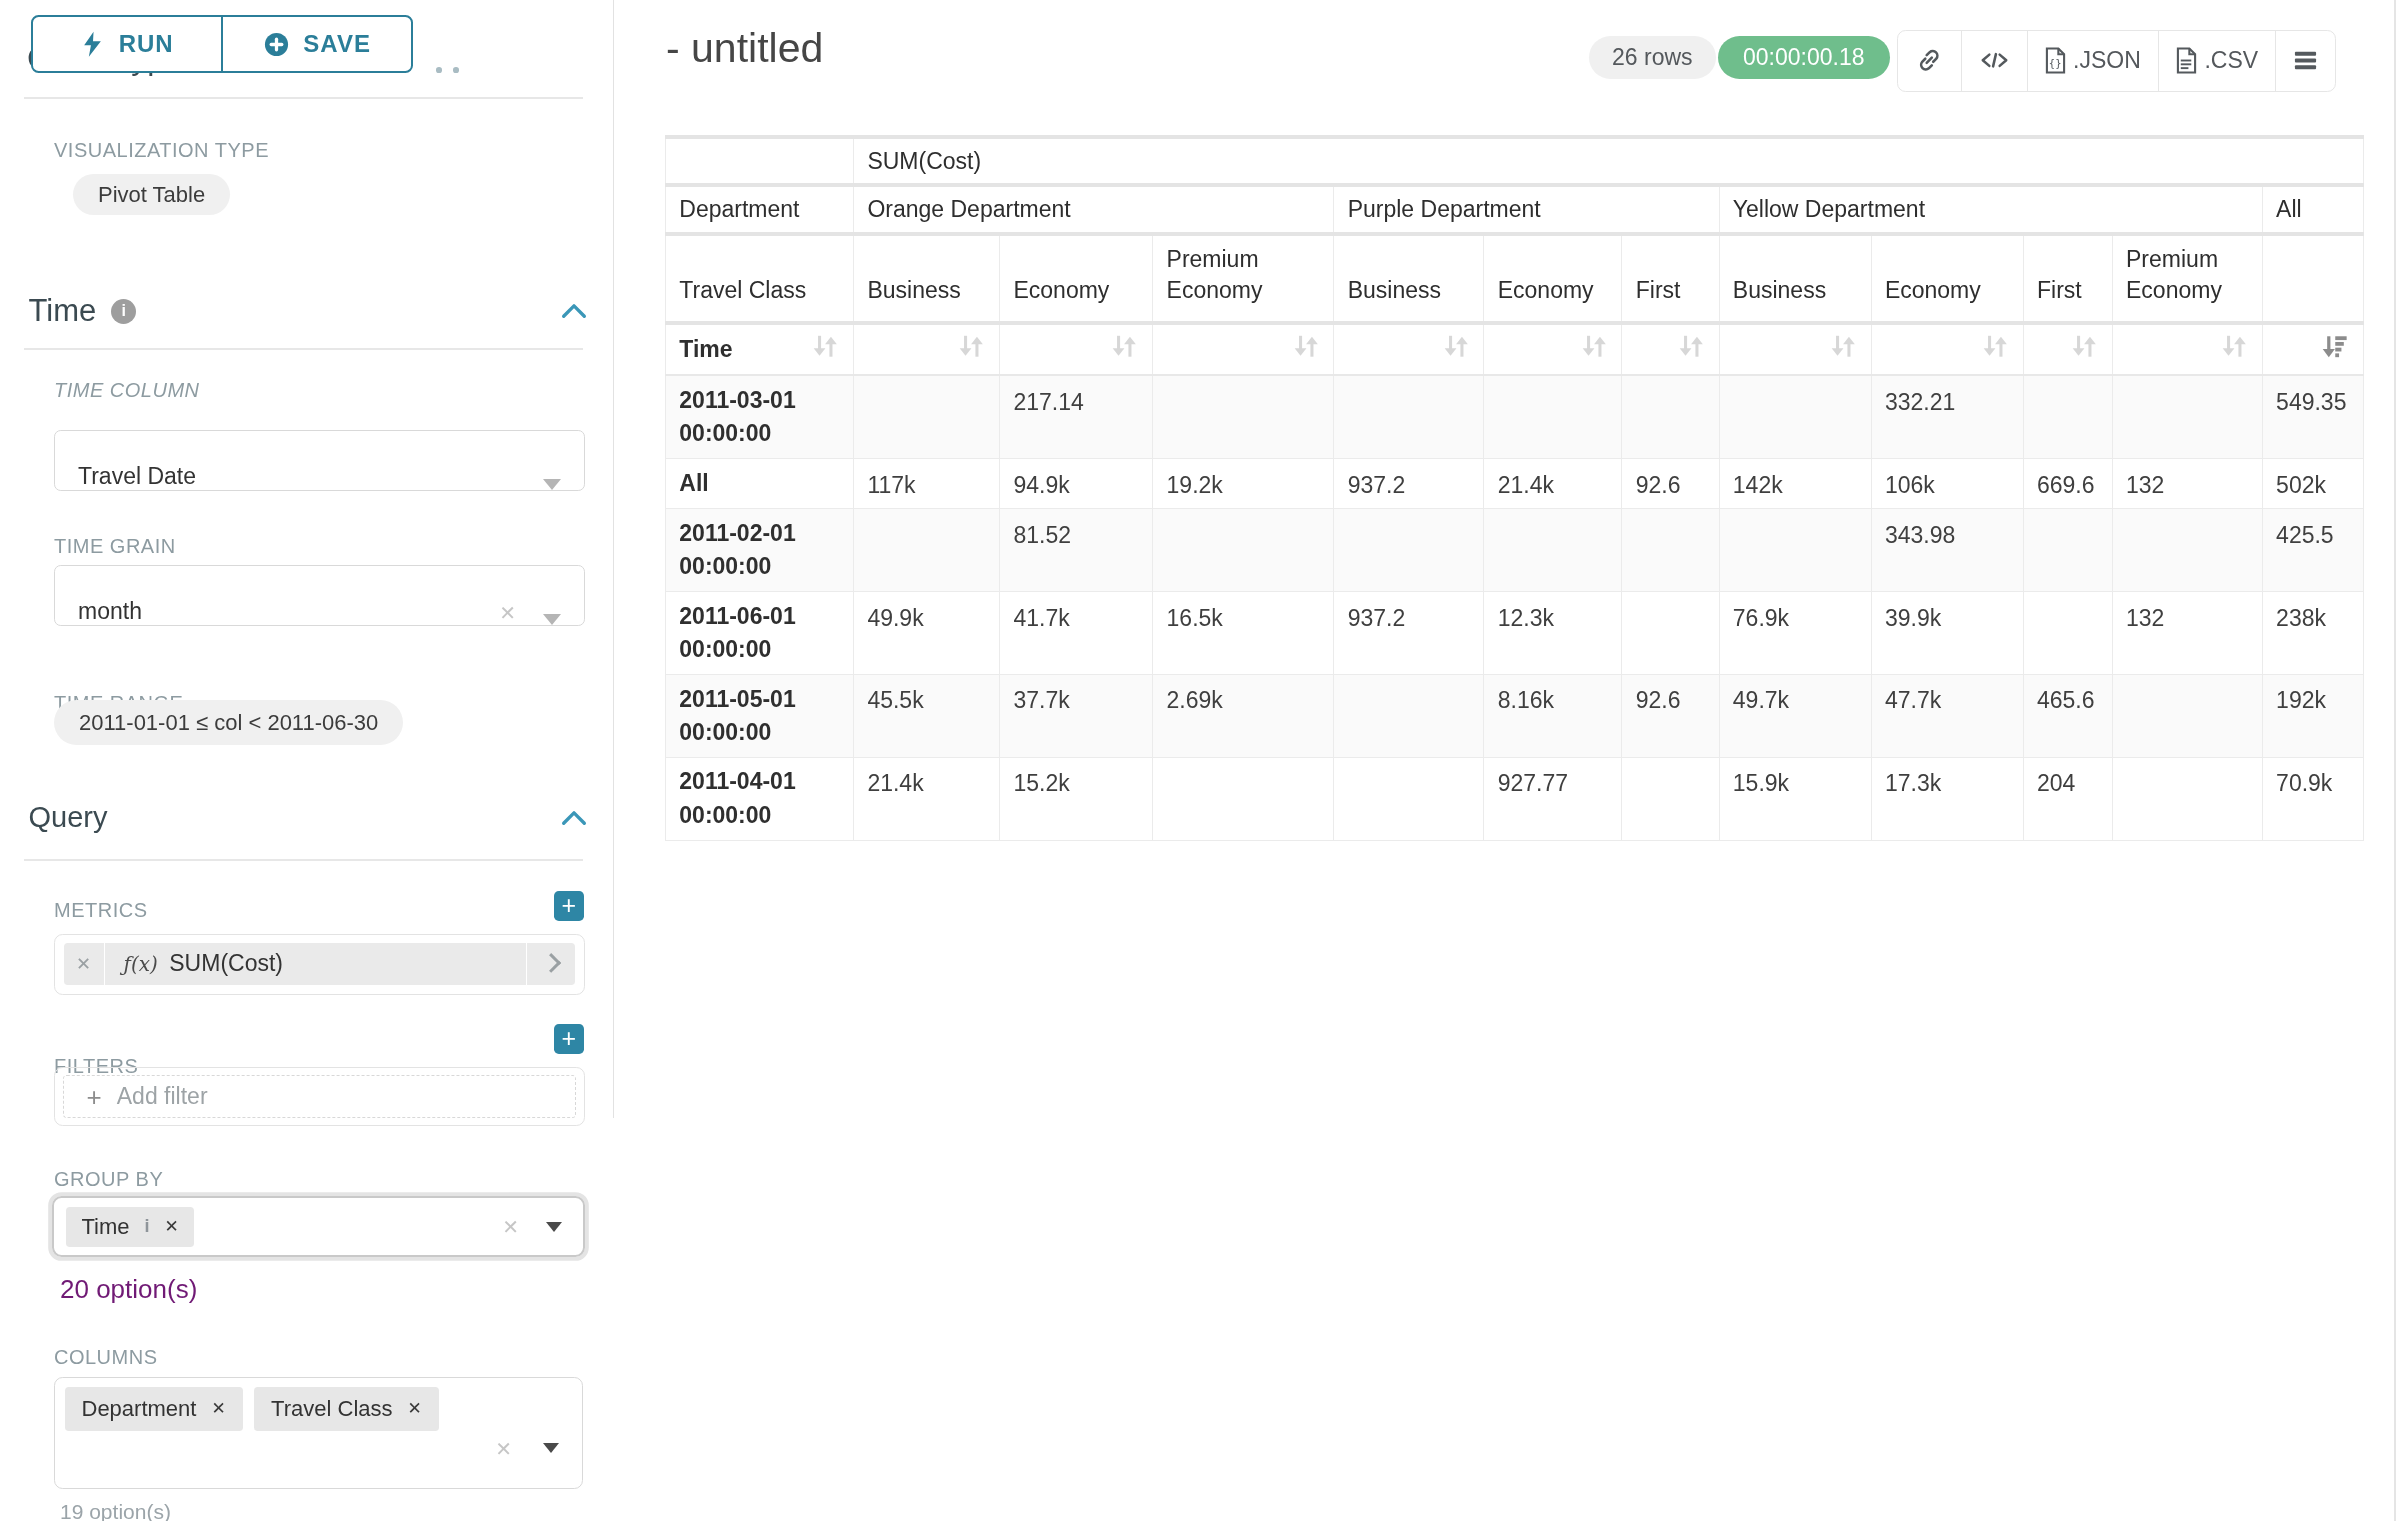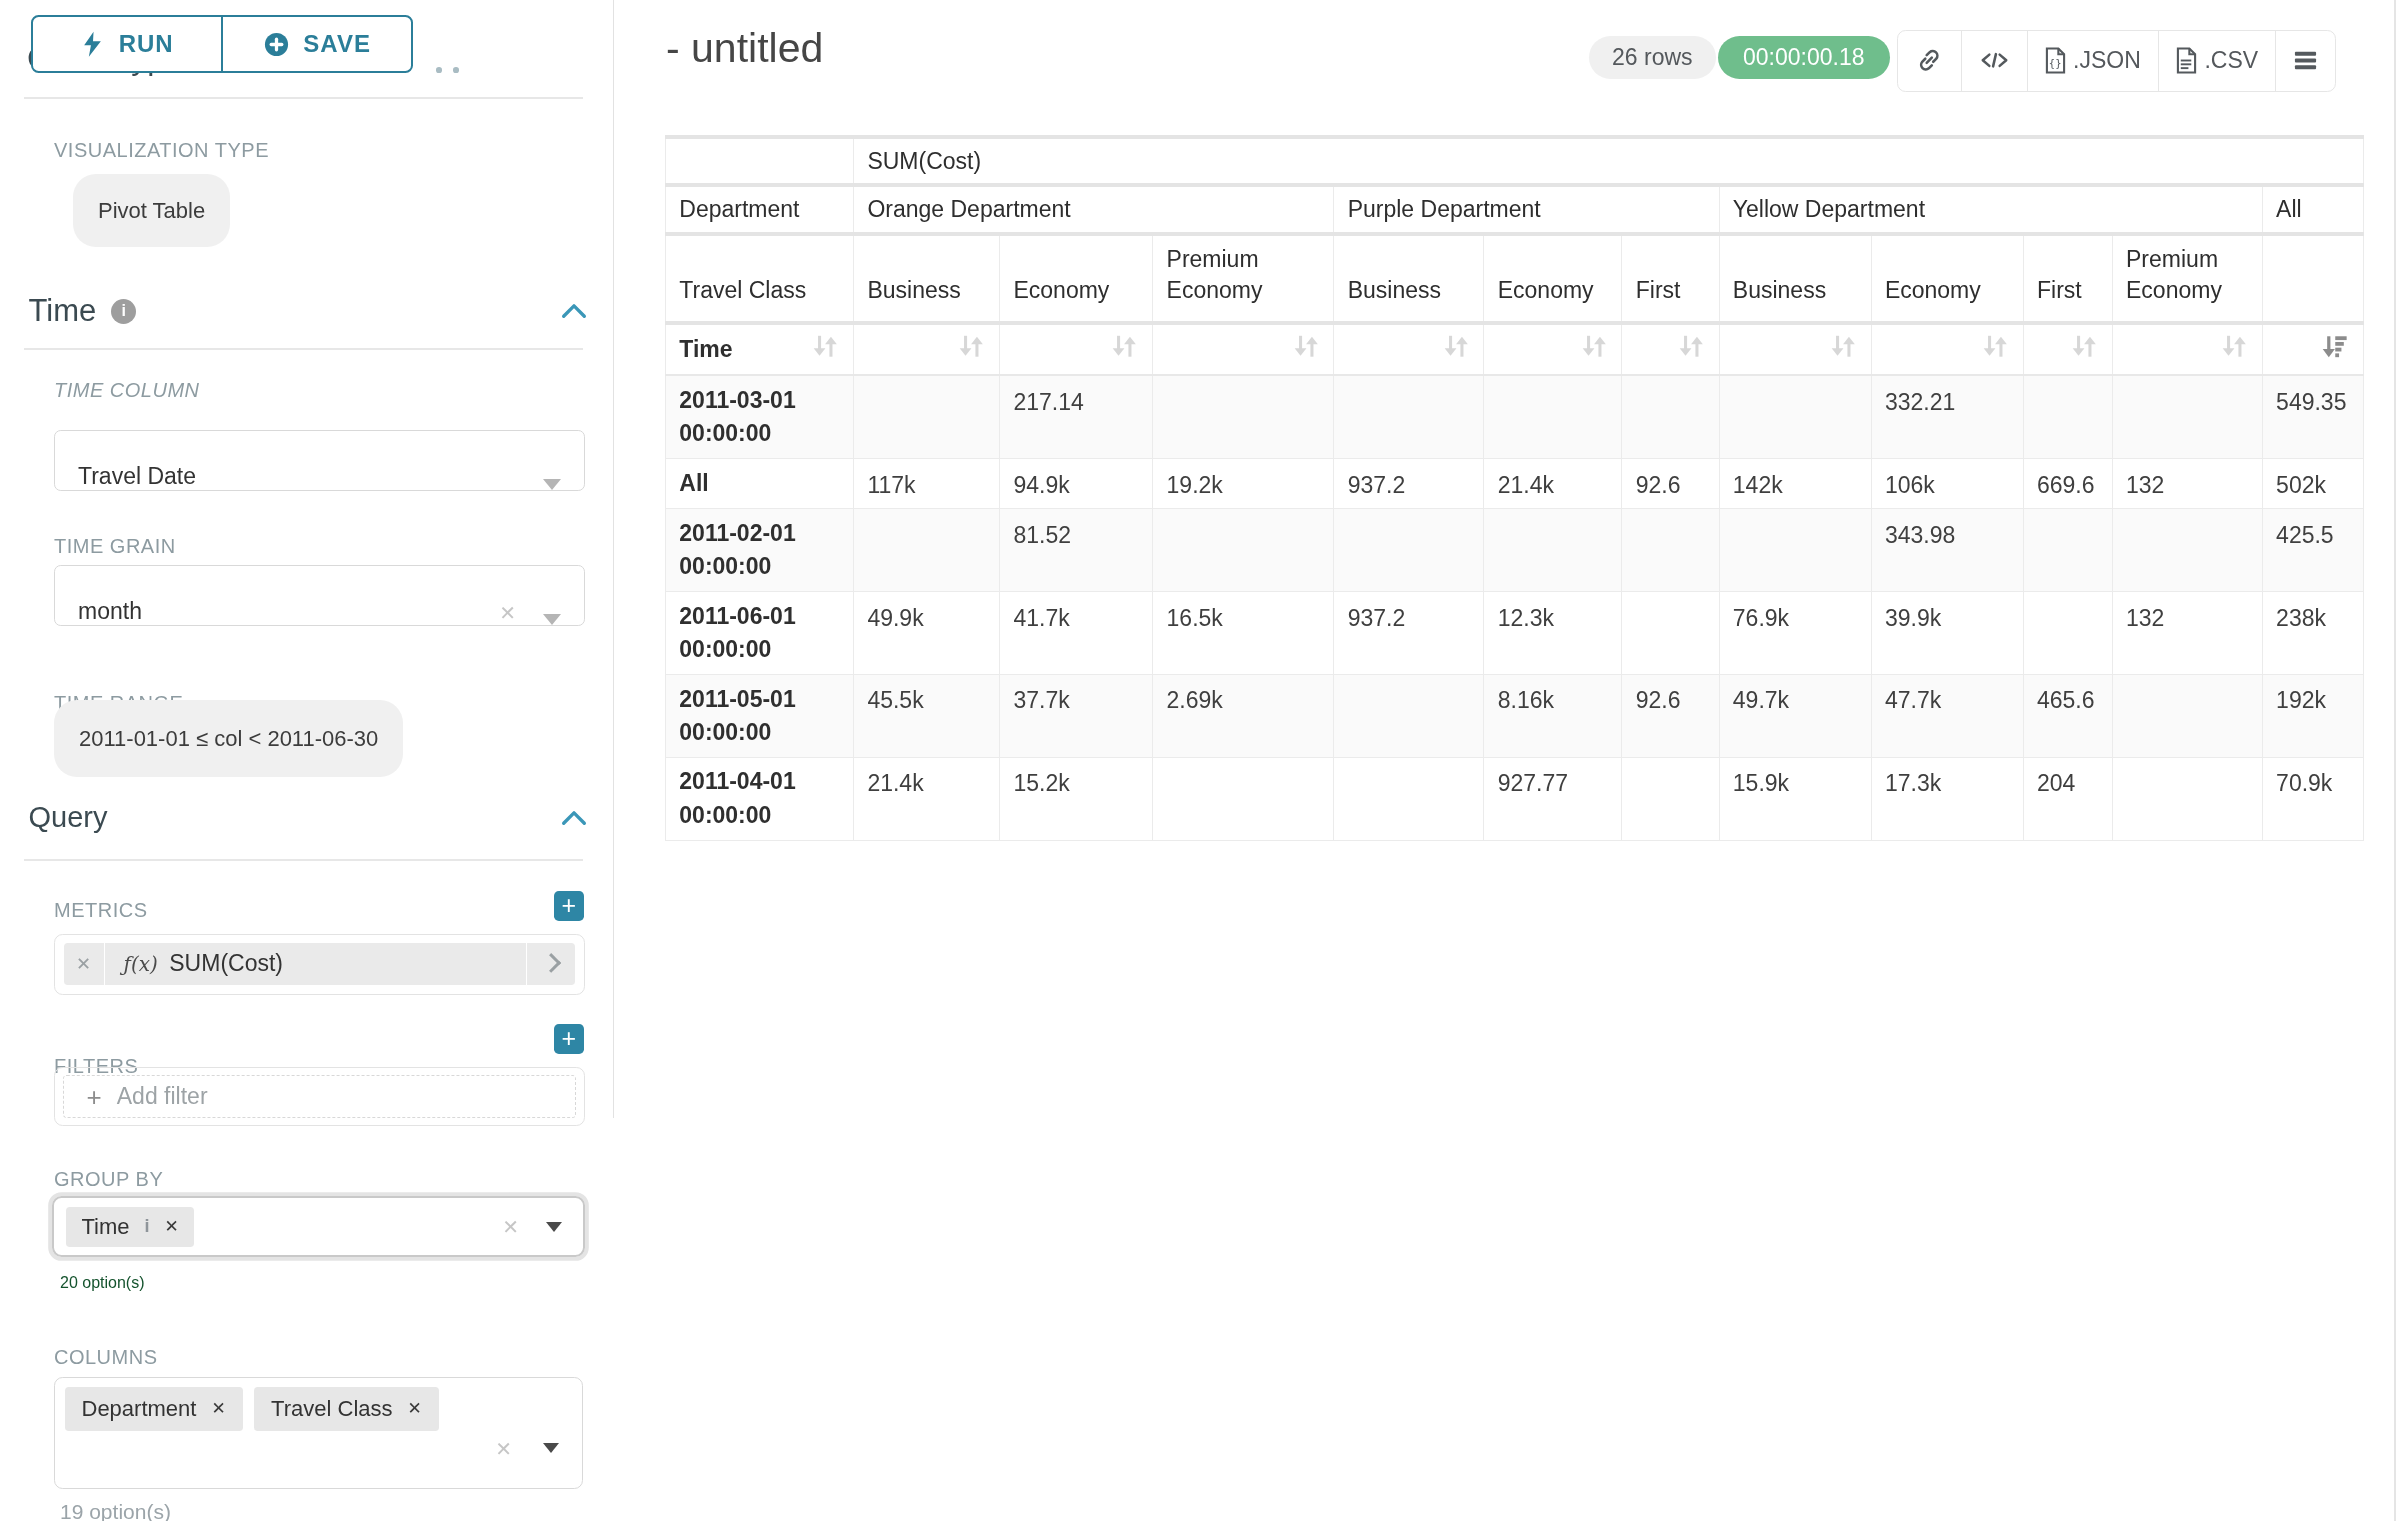--- a/index.html
+++ b/index.html
@@ -12,21 +12,21 @@
   .section-heading{font-size:32px;font-weight:500;color:#3b4a51;}
   .ctrl-label{font-size:20px;color:#8d9ba1;letter-spacing:0.5px;font-weight:400;}
   .hr{height:1.9px;background:#e7e7e7;left:24px;width:559px;}
   .btn-group{left:31px;top:15px;width:378px;height:54px;border:2.4px solid #2b7e99;border-radius:7.6px;
              background:#fff;display:flex;z-index:5;}
   .tbtn{flex:1;display:flex;align-items:center;justify-content:center;gap:13.3px;
         color:#2b7e99;font-size:24px;font-weight:bold;letter-spacing:1px;cursor:pointer;}
   .tbtn+.tbtn{border-left:2.4px solid #2b7e99;}
   .dot{width:5.7px;height:5.7px;border-radius:50%;background:#a9bcc3;}
   .pill-gray{display:inline-flex;align-items:center;background:#f0f0f0;border-radius:23px;
-             font-size:22px;color:#3c3c3c;padding:16px 25px;}
+             font-size:22px;color:#3c3c3c;padding:0 25px;}
   .select{border:1.9px solid #d9d9d9;border-radius:6.7px;background:#fff;display:flex;align-items:flex-end;}
   .select .val{font-size:23px;color:#333;padding-left:23px;}
   .caret{width:0;height:0;border-left:9.5px solid transparent;border-right:9.5px solid transparent;
          border-top:11.4px solid #b5b5b5;}
   .caret.dark{border-top-color:#4a4a4a;border-left-width:8.6px;border-right-width:8.6px;border-top-width:10.5px;}
   .xclear{font-size:20px;color:#c6c6c6;}
   .plus-btn{width:29.5px;height:29.5px;background:#2e86a5;border-radius:4.8px;color:#fff;font-size:25px;
             display:flex;align-items:center;justify-content:center;line-height:1;cursor:pointer;}
   .info-badge{display:inline-flex;width:25px;height:25px;border-radius:50%;background:#9e9e9e;color:#fff;
               font-size:16px;font-weight:bold;align-items:center;justify-content:center;}
@@ -155,21 +155,21 @@
     <div class="abs ctrl-label" style="left:54px;top:1168px;">GROUP BY</div>
     <div class="abs" style="left:52px;top:1196px;width:533px;height:61px;border:2.4px solid #c9c9c9;border-radius:9.5px;box-shadow:0 0 0 3.8px #e4e4e4;display:flex;align-items:center;padding-left:12.4px;box-sizing:border-box;">
       <span class="tag" style="height:40px;padding:0 15px;">
         <span>Time</span>
         <span style="font-size:18px;font-weight:bold;color:#8f959a;margin-left:15px;">i</span>
         <span class="x">✕</span>
       </span>
       <span class="xclear" style="margin-left:auto;">✕</span>
       <span class="caret dark" style="margin-left:27px;margin-right:21px;"></span>
     </div>
-    <div class="abs" style="left:60px;top:1274px;font-size:16px;color:#14532d;">20 option(s)</div>
+    <div class="abs" style="left:60px;top:1274px;font-size:26px;color:#701a75;">20 option(s)</div>
 
     <div class="abs ctrl-label" style="left:54px;top:1346px;">COLUMNS</div>
     <div class="abs" style="left:54px;top:1377px;width:529px;height:112px;border:1.9px solid #d9d9d9;border-radius:8.6px;box-sizing:border-box;">
       <div style="position:absolute;left:9.5px;top:8.6px;display:flex;gap:11.4px;">
         <span class="tag" style="height:44px;padding:0 17px;">
           <span>Department</span>
           <span class="x">✕</span>
         </span>
         <span class="tag" style="height:44px;padding:0 17px;">
           <span>Travel Class</span>

